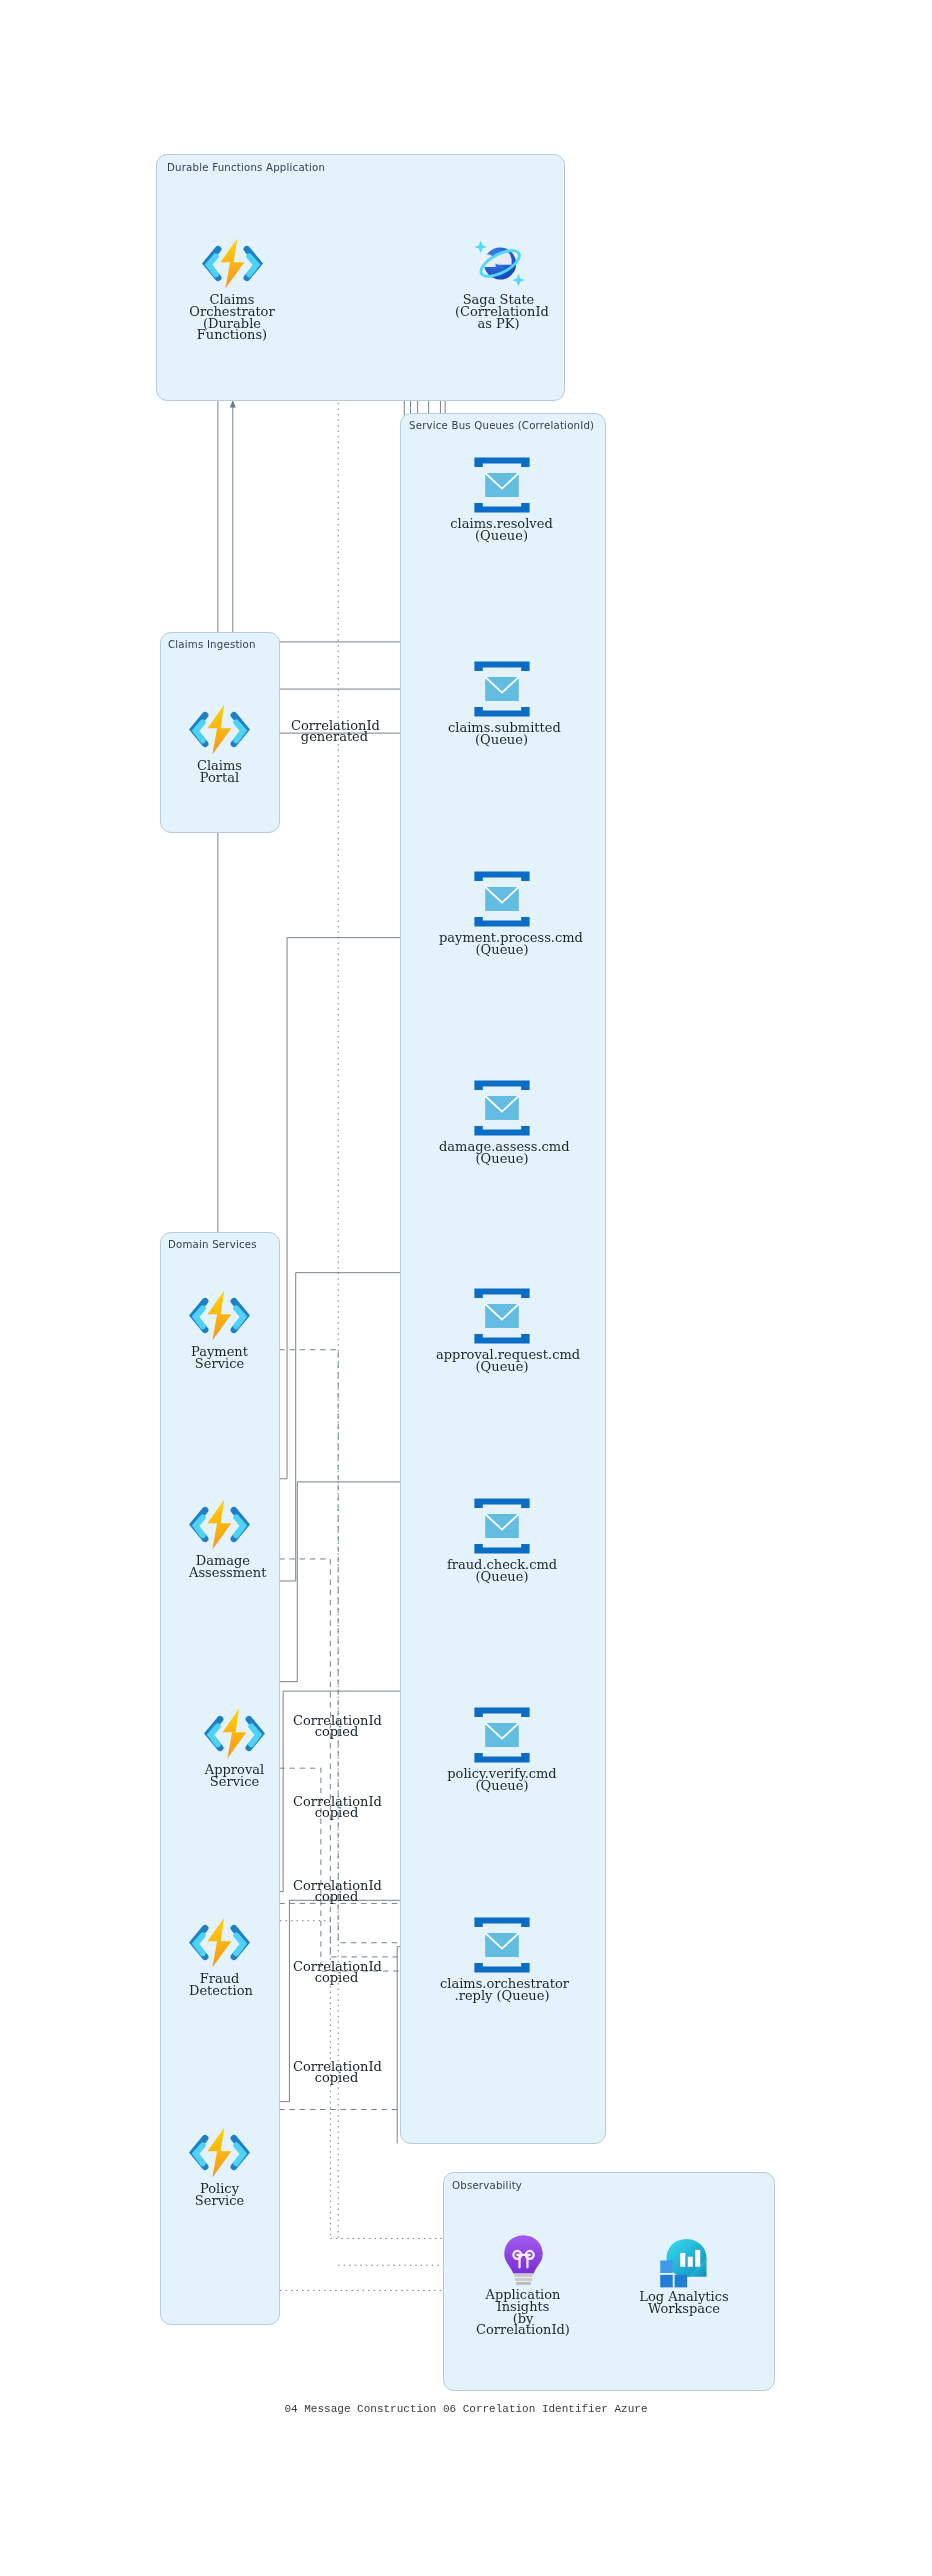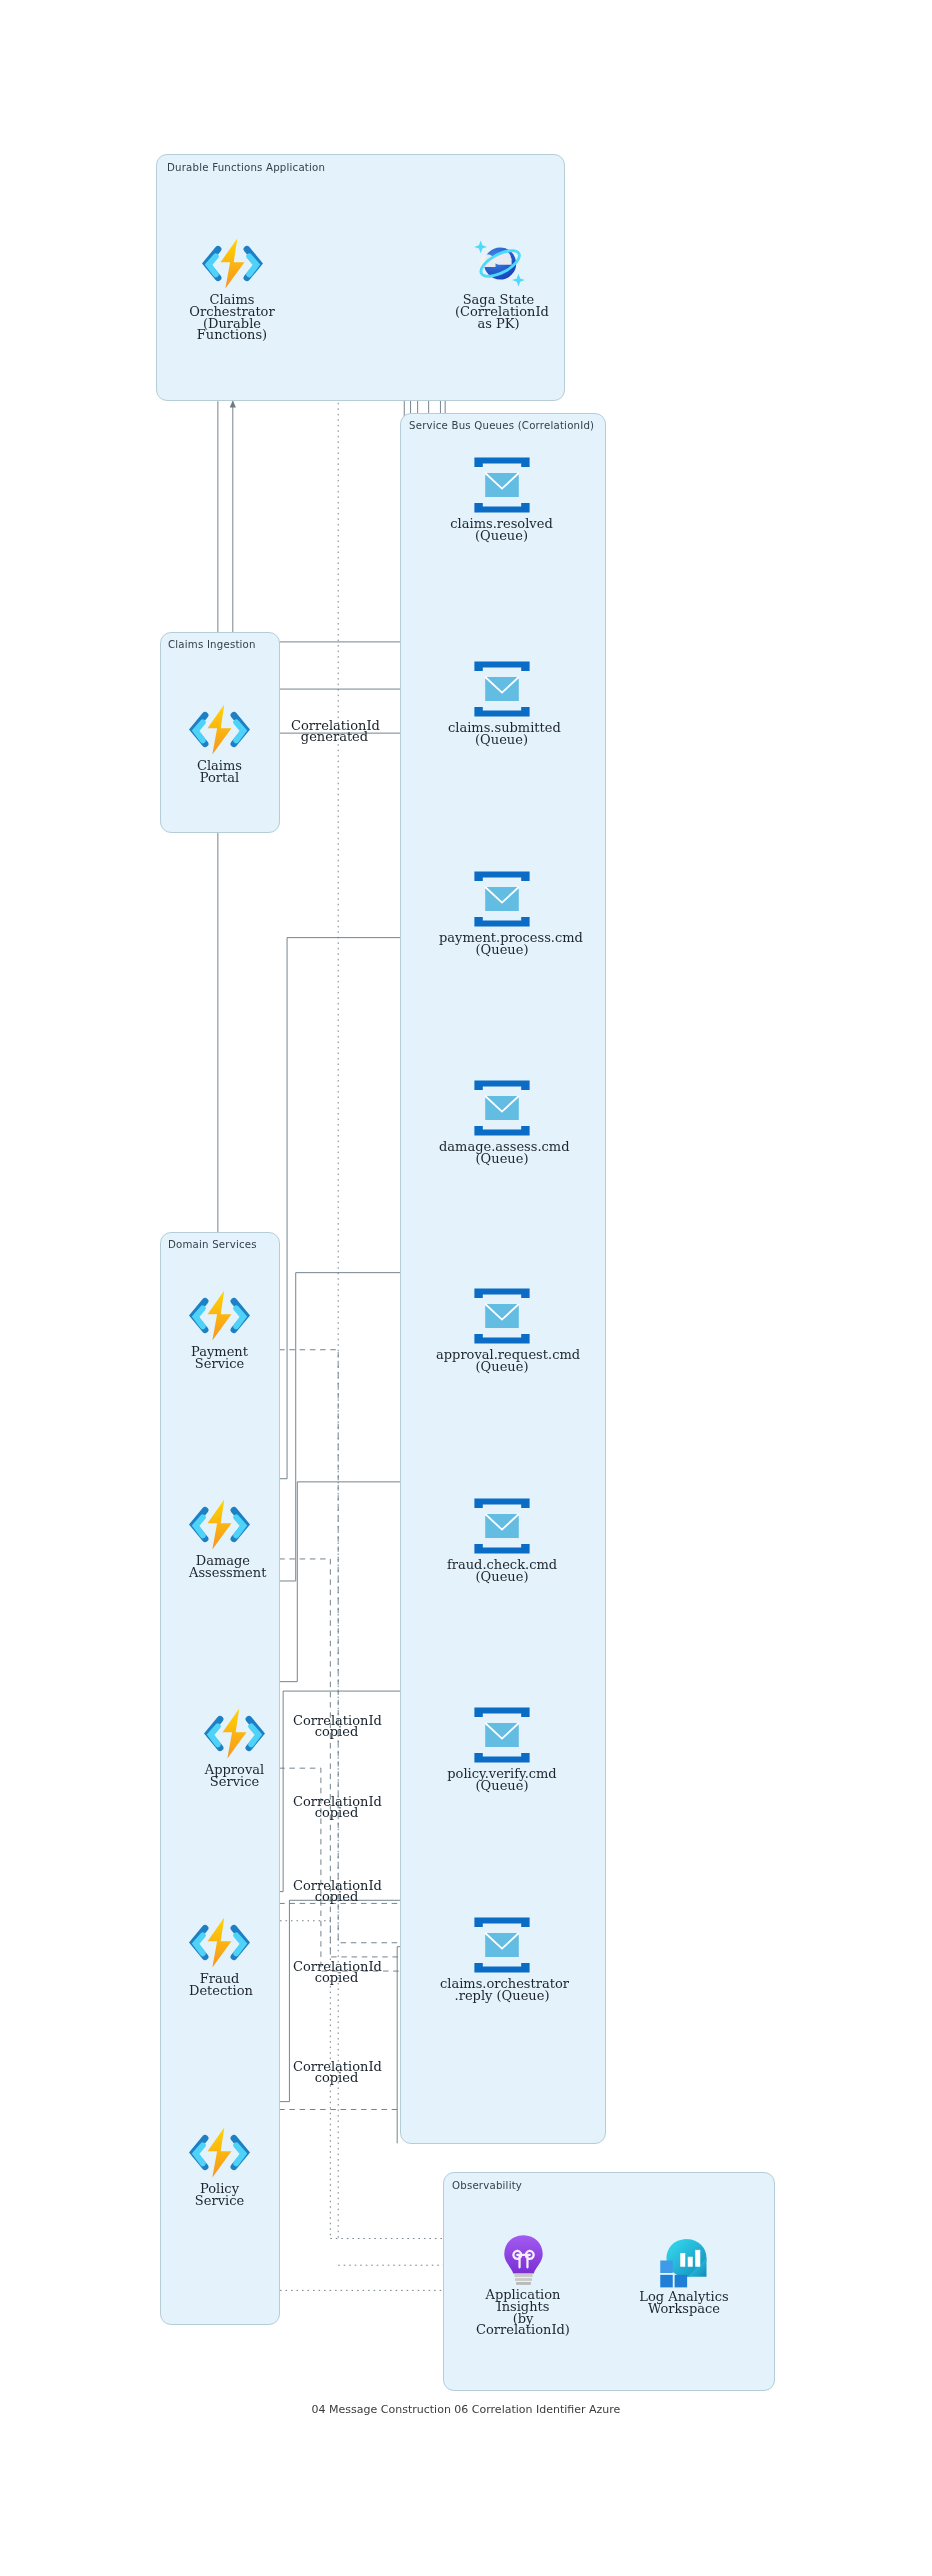--- a/index.html
+++ b/index.html
@@ -434,16 +434,16 @@
 
   <div class="elabel" style="left:293px;top:1880px;width:87px;">CorrelationId
 copied</div>
 
   <div class="elabel" style="left:293px;top:1961px;width:87px;">CorrelationId
 copied</div>
 
   <div class="elabel" style="left:293px;top:2061px;width:87px;">CorrelationId
 copied</div>
 
-  <div id="caption" style="top:2403px;">04 Message Construction 06 Correlation Identifier Azure</div>
+  <div id="caption" style="top:2403px;font-family:Liberation Mono, monospace;">04 Message Construction 06 Correlation Identifier Azure</div>
 
 </div>
 
 
 </body></html>

